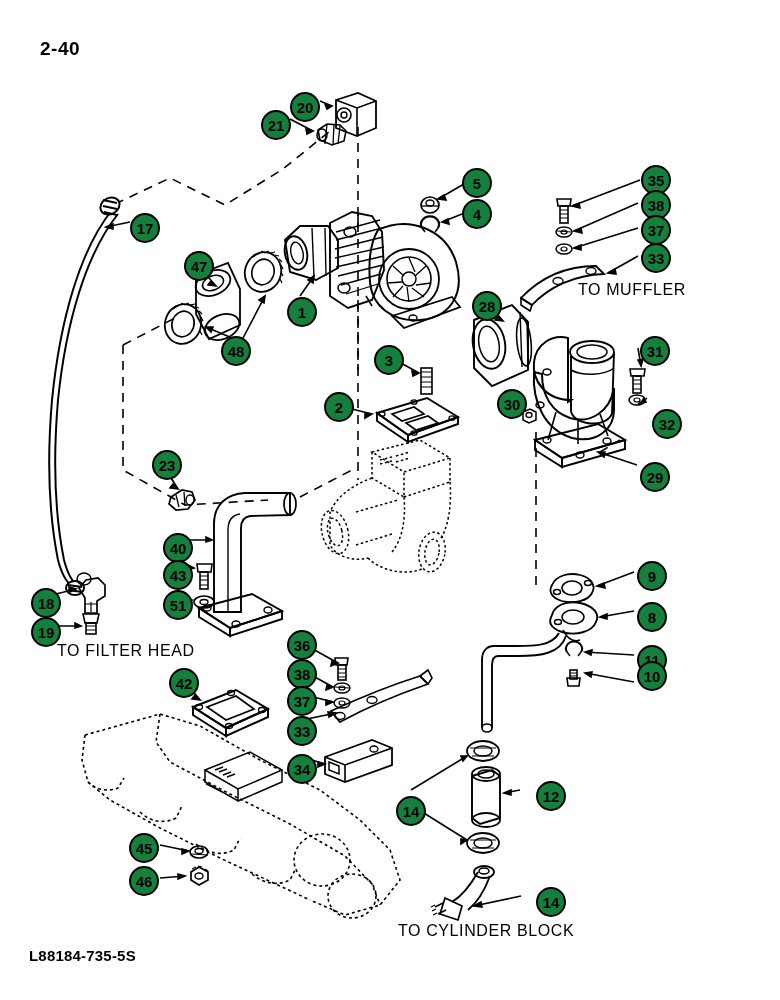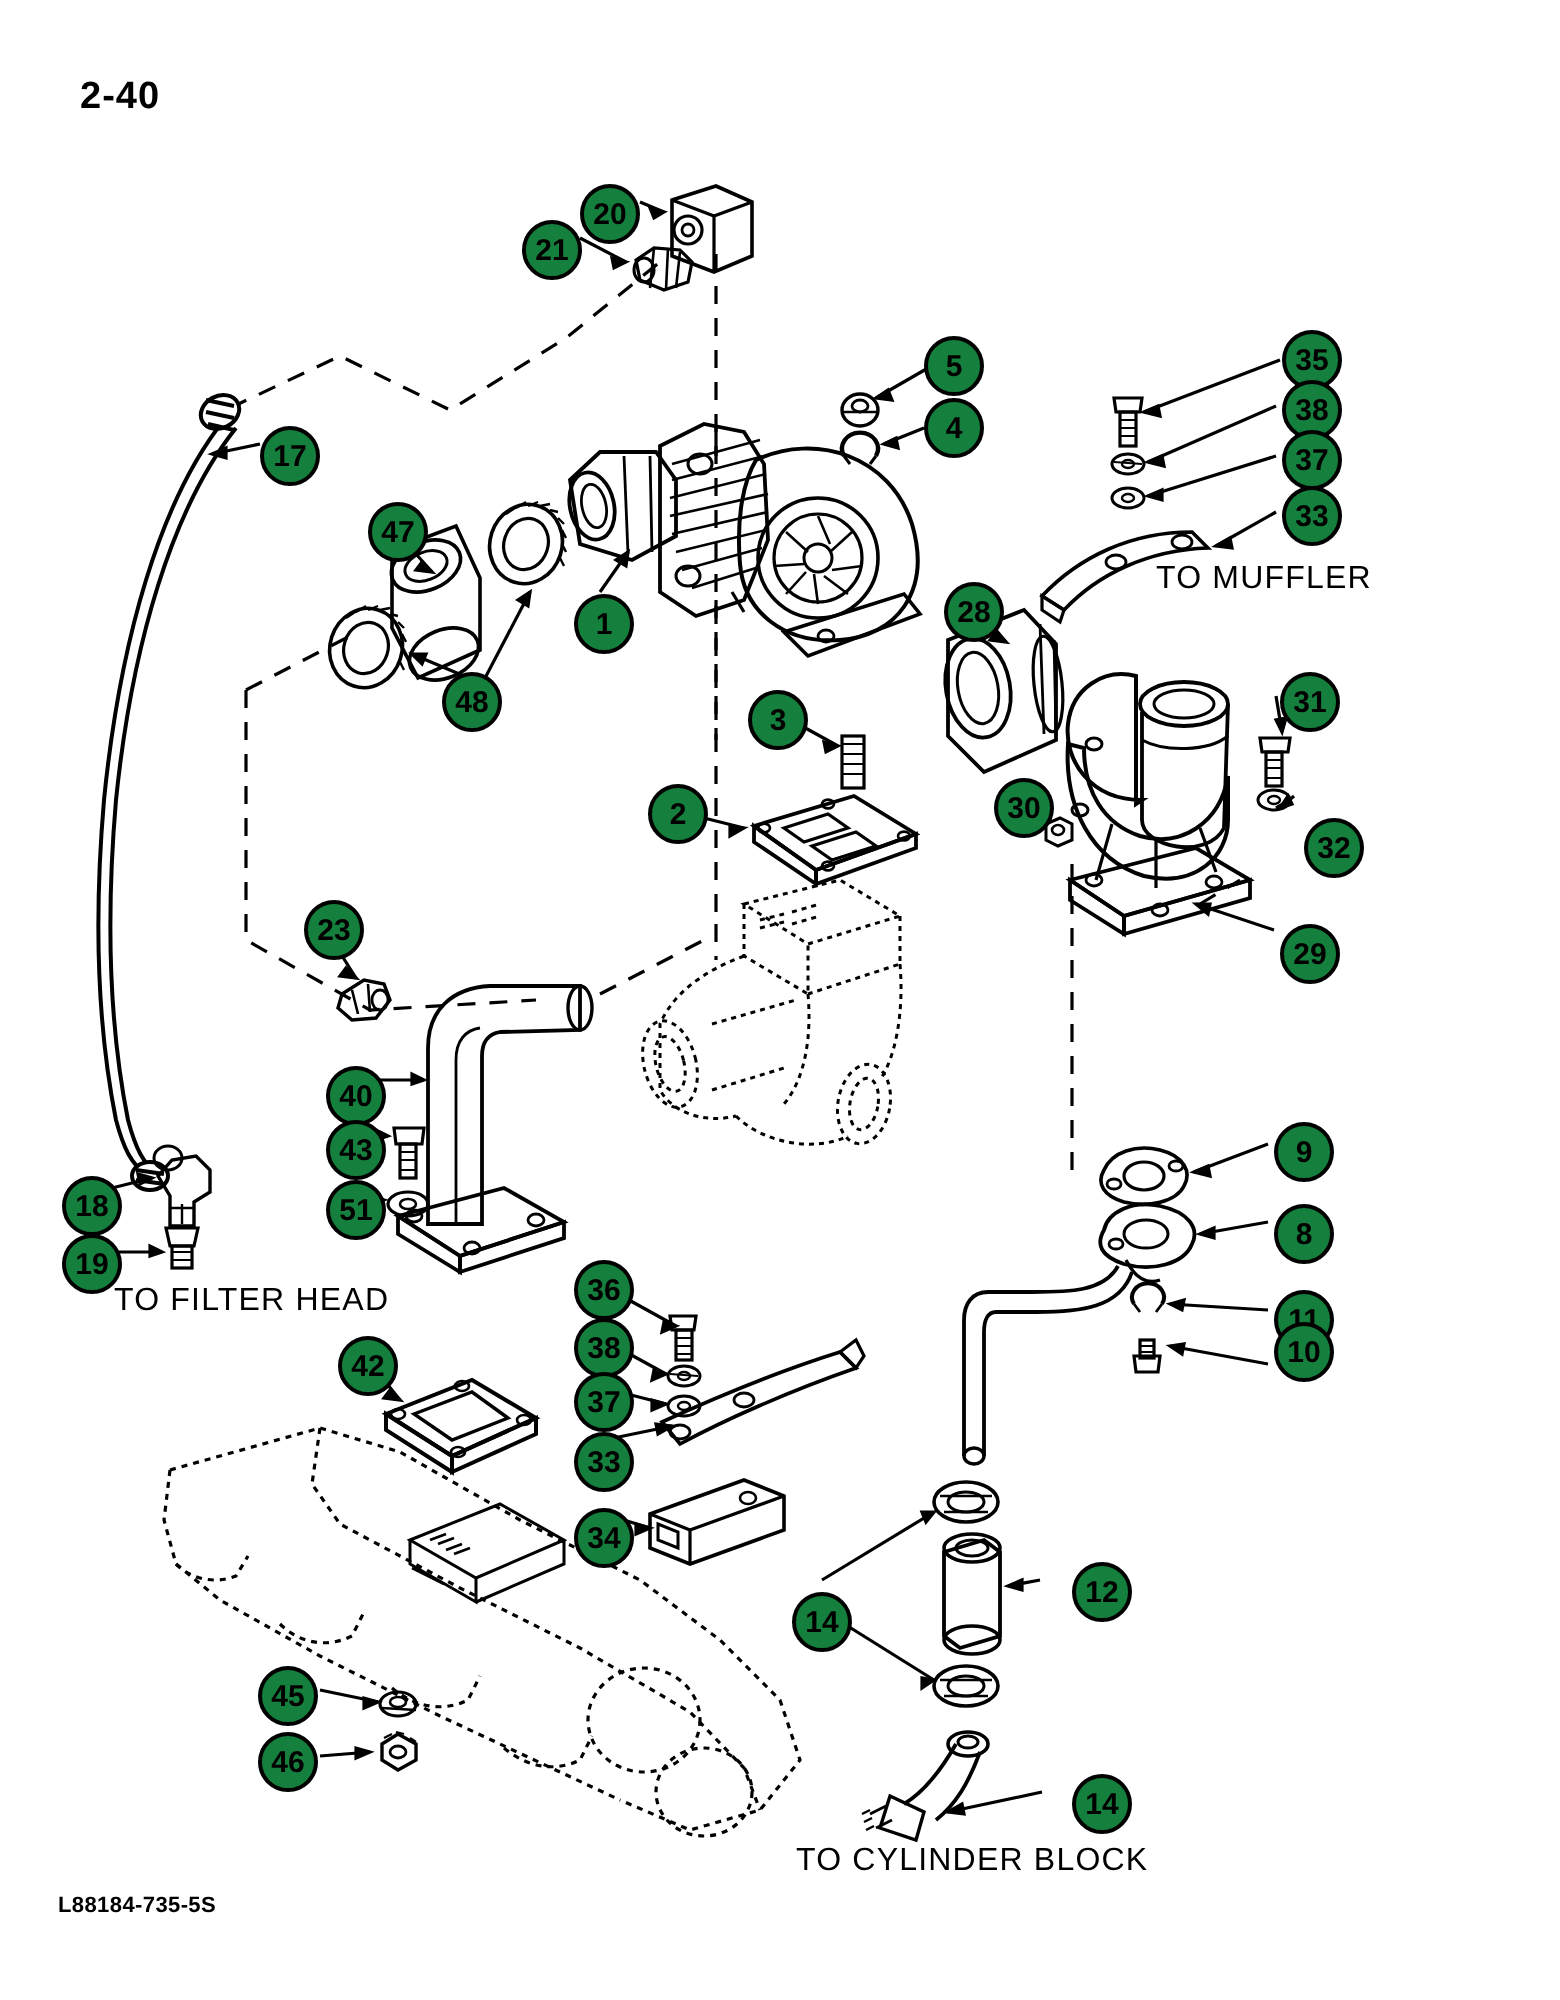--- a/index.html
+++ b/index.html
@@ -1,20 +1,20 @@
 <!DOCTYPE html>
 <html><head>
 <meta charset="utf-8">
 <style>
   html,body{margin:0;padding:0;background:#fff;}
   body{width:780px;height:1000px;position:relative;
        font-family:"Liberation Sans", sans-serif;color:#000;overflow:hidden;}
   #sheet{position:absolute;inset:0;width:659px;height:1000px;}
   .page-num{position:absolute;left:40px;top:38px;font-size:19px;font-weight:bold;letter-spacing:.5px;}
-  .footer-ref{position:absolute;left:29px;top:947px;font-size:11px;font-weight:bold;letter-spacing:.2px;}
+  .footer-ref{position:absolute;left:29px;top:947px;font-size:15px;font-weight:bold;letter-spacing:.2px;}
   .dwg-label{position:absolute;font-size:16px;font-weight:normal;letter-spacing:.6px;white-space:nowrap;}
   .callout{position:absolute;width:30px;height:30px;border:2px solid #000;border-radius:50%;
            background:#15803d;display:flex;align-items:center;justify-content:center;
            font-size:15px;font-weight:bold;line-height:1;box-sizing:border-box;}
   svg{position:absolute;left:0;top:0;}
   .ln{stroke:#000;fill:none;}
 </style>
 </head>
 <body>
 

